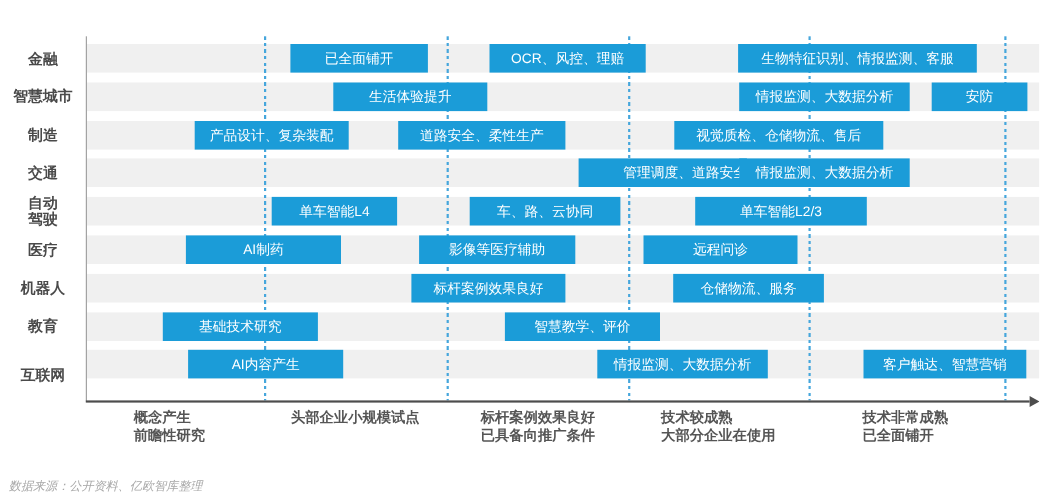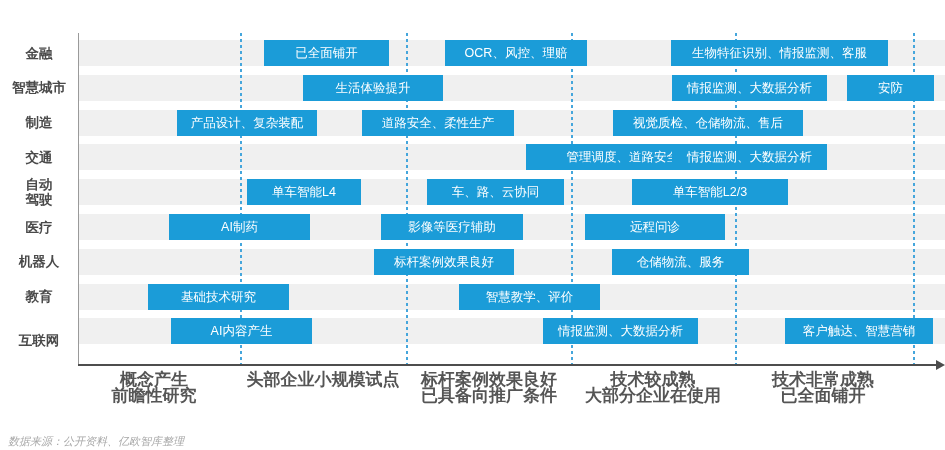--- a/index.html
+++ b/index.html
@@ -14,22 +14,22 @@
   .dash-line{position:absolute;top:33px;width:2px;height:331px;z-index:2;
     background:repeating-linear-gradient(to bottom,var(--dash-blue,#45a6dc) 0 3px,transparent 3px 6px);}
   .app-box{position:absolute;height:26px;background:var(--box-blue,#1b9cd8);color:#fff;
     font-size:12.5px;line-height:26px;text-align:center;white-space:nowrap;overflow:hidden;z-index:3;}
   .y-axis{position:absolute;left:78px;top:33px;width:1px;height:332px;background:#9a9a9a;z-index:4;}
   .x-axis{position:absolute;left:78px;top:364px;height:2px;background:var(--axis-gray,#4d4d4d);z-index:4;}
   .x-arrow{position:absolute;top:360px;width:0;height:0;z-index:4;
     border-top:5px solid transparent;border-bottom:5px solid transparent;
     border-left:9px solid var(--axis-gray,#4d4d4d);}
   .stage-label{position:absolute;top:372px;transform:translateX(-50%);
-    font-size:17px;font-weight:bold;color:var(--stage-label-color,#555);
-    line-height:16px;text-align:center;white-space:pre-line;}
+    font-size:13px;font-weight:bold;color:var(--stage-label-color,#555);
+    line-height:16px;white-space:pre-line;}
   .source-note{position:absolute;left:8px;top:434px;font-size:11px;font-style:italic;
     color:var(--source-color,#a8a8a8);}
 </style>
 </head>
 <body>
 
 <div id="stage">
   <div id="plot">
       <div class="band" style="top: 40px; height: 26px;"></div>
       <div class="row-label" style="top: 40px; height: 26px;">金融</div>

